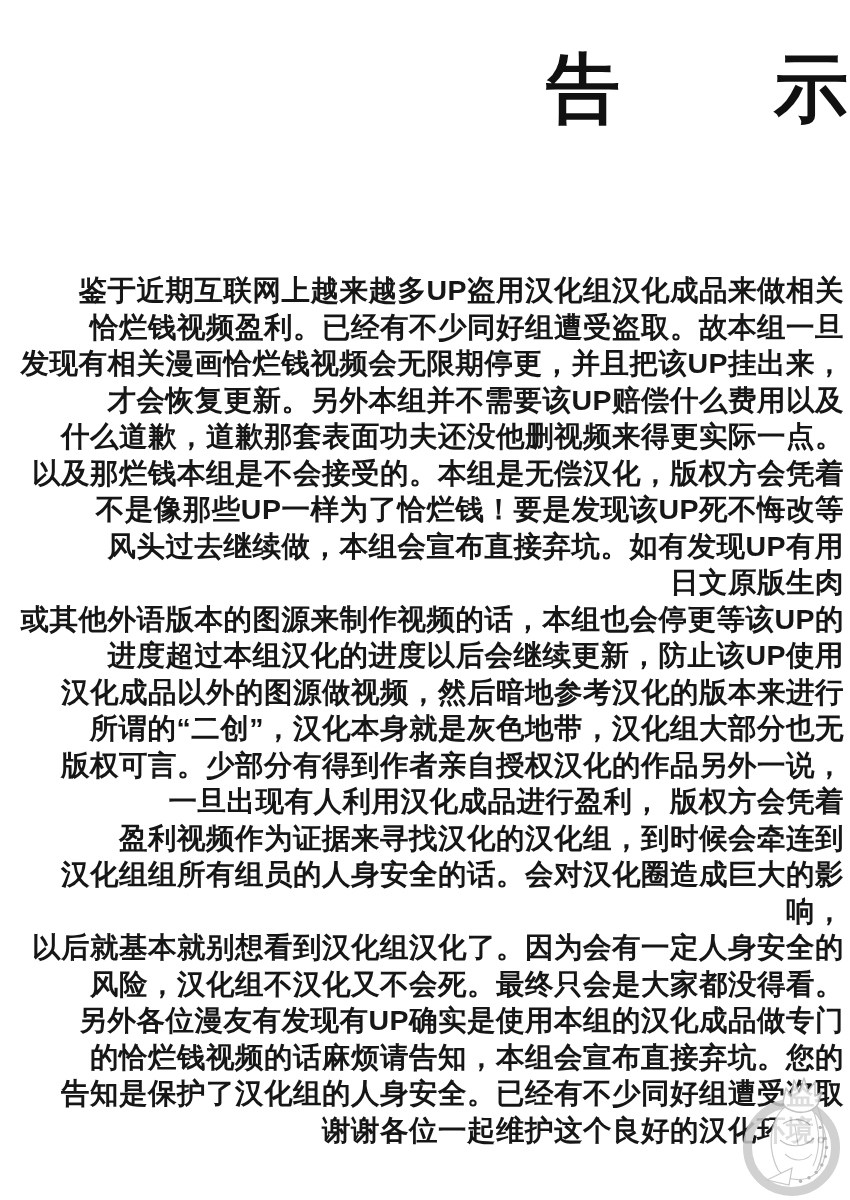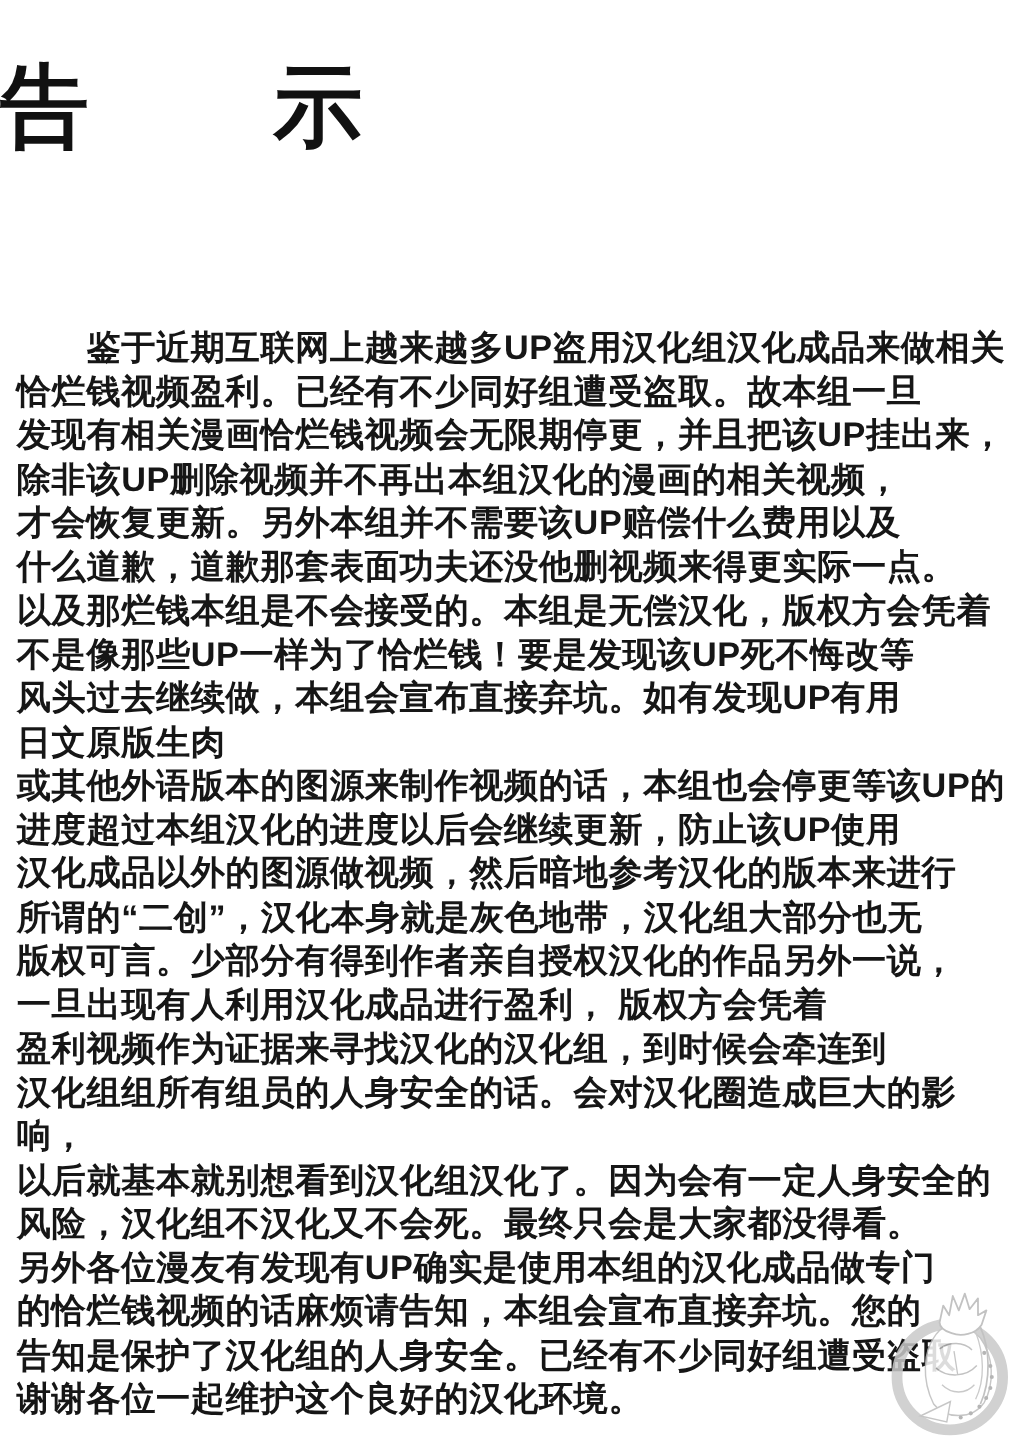--- a/index.html
+++ b/index.html
@@ -8,62 +8,62 @@
     height: 1200px;
     background: #ffffff;
     color: #161616;
     font-family: "Liberation Sans", sans-serif;
     position: relative;
     overflow: hidden;
   }
   .title {
     margin: 0;
     padding-top: 52px;
-    text-align: left;
+    text-align: right;
     font-size: 74px;
     line-height: 74px;
     font-weight: 900;
     letter-spacing: 2px;
     white-space: pre;
     color: #111111;
   }
   .notice {
     position: absolute;
     top: 272px;
     left: 14px;
     right: 6px;
     font-size: 28.5px;
     line-height: 36.5px;
     font-weight: 600;
     letter-spacing: 0.5px;
   }
   .notice .line {
     white-space: pre-wrap;
     min-height: 36.5px;
+    text-align: right;
   }
   .watermark {
     position: absolute;
     left: 725px;
     top: 1050px;
     width: 125px;
     height: 150px;
     opacity: 0.85;
     pointer-events: none;
   }
 </style>
 </head>
 <body>
 
 <h1 class="title">告　　示</h1>
 
 <div class="notice">
   <div class="line">　　鉴于近期互联网上越来越多UP盗用汉化组汉化成品来做相关</div>
   <div class="line">恰烂钱视频盈利。已经有不少同好组遭受盗取。故本组一旦</div>
   <div class="line">发现有相关漫画恰烂钱视频会无限期停更，并且把该UP挂出来，</div>
-  <div class="line">除非该UP删除视频并不再出本组汉化的漫画的相关视频，</div>
   <div class="line">才会恢复更新。另外本组并不需要该UP赔偿什么费用以及</div>
   <div class="line">什么道歉，道歉那套表面功夫还没他删视频来得更实际一点。</div>
   <div class="line">以及那烂钱本组是不会接受的。本组是无偿汉化，版权方会凭着</div>
   <div class="line">不是像那些UP一样为了恰烂钱！要是发现该UP死不悔改等</div>
   <div class="line">风头过去继续做，本组会宣布直接弃坑。如有发现UP有用</div>
   <div class="line">日文原版生肉</div>
   <div class="line">或其他外语版本的图源来制作视频的话，本组也会停更等该UP的</div>
   <div class="line">进度超过本组汉化的进度以后会继续更新，防止该UP使用</div>
   <div class="line">汉化成品以外的图源做视频，然后暗地参考汉化的版本来进行</div>
   <div class="line">所谓的“二创”，汉化本身就是灰色地带，汉化组大部分也无</div>

